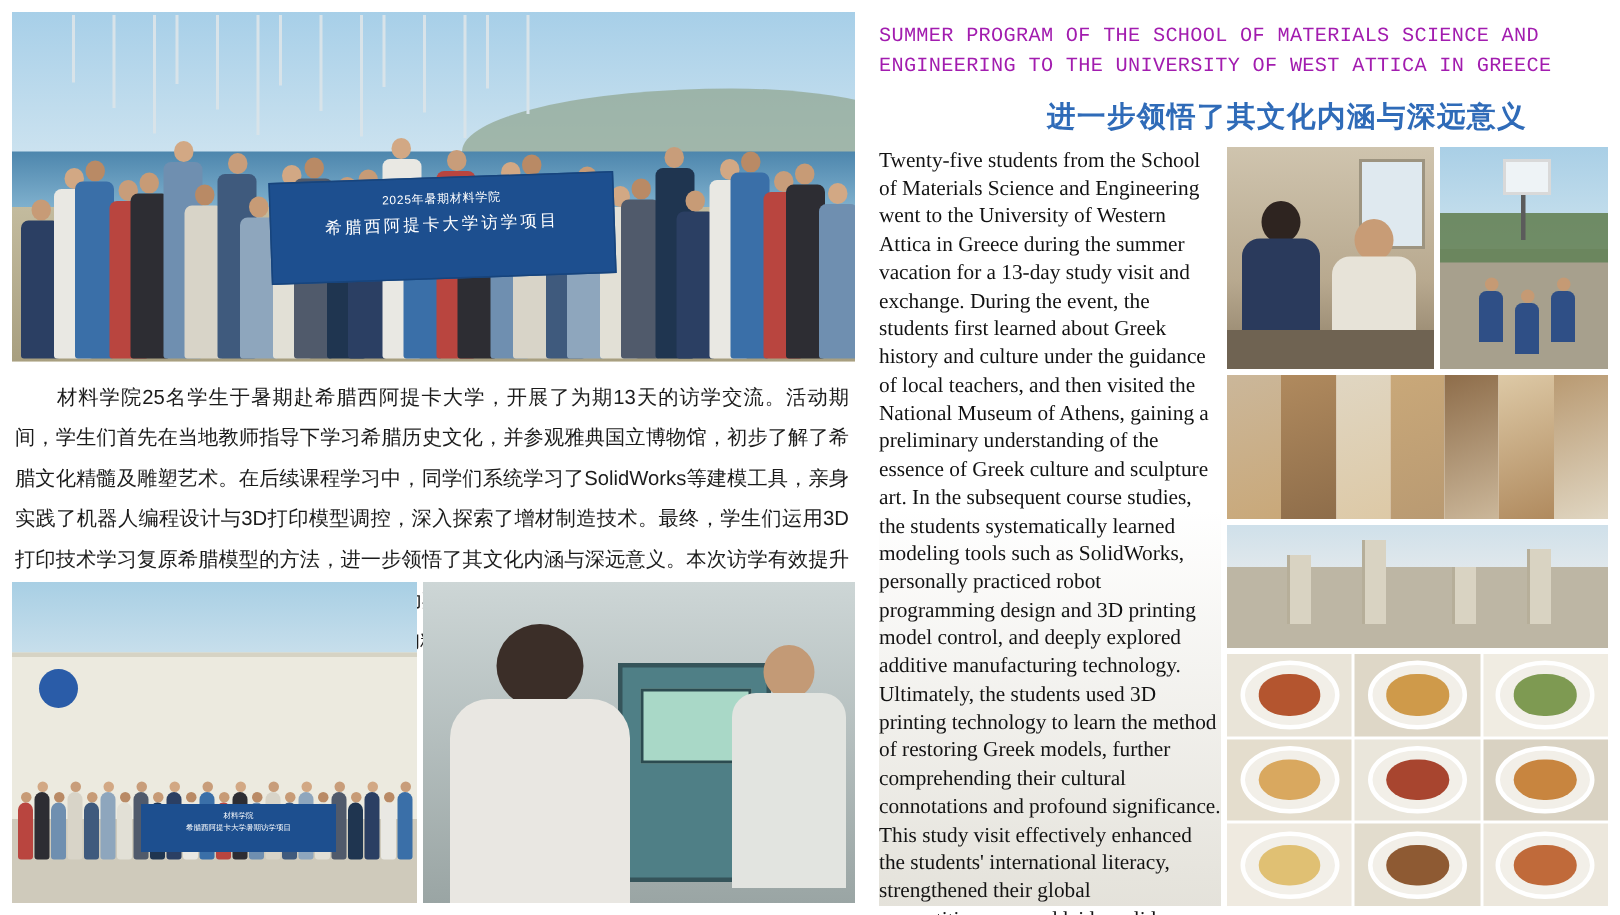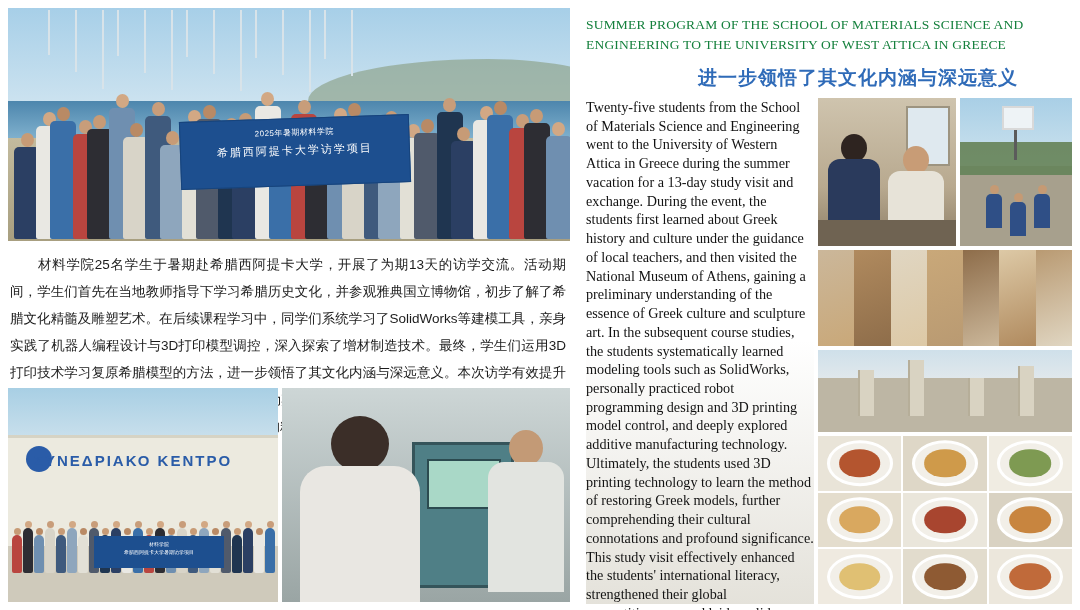--- a/index.html
+++ b/index.html
@@ -216,22 +216,22 @@
     position: absolute;
     left: 578px;
     top: 10px;
     width: 494px;
     height: 592px;
   }
   .title-en {
     position: absolute;
     left: 8px; top: 5px;
     width: 480px;
-    color: #15803d;
-    font-family: Liberation Serif, serif;
+    color: #a21caf;
+    font-family: Liberation Mono, monospace;
     font-size: 13.5px;
     line-height: 1.45;
     letter-spacing: .2px;
   }
   .title-zh {
     position: absolute;
     left: 120px; top: 55px;
     width: 370px;
     color: #2f6bb8;
     font-family: "Liberation Sans", sans-serif;
@@ -508,21 +508,20 @@
         <div class="b2">希腊西阿提卡大学访学项目</div>
       </div>
     </div>
 
     <div class="zh-text">材料学院25名学生于暑期赴希腊西阿提卡大学，开展了为期13天的访学交流。活动期间，学生们首先在当地教师指导下学习希腊历史文化，并参观雅典国立博物馆，初步了解了希腊文化精髓及雕塑艺术。在后续课程学习中，同学们系统学习了SolidWorks等建模工具，亲身实践了机器人编程设计与3D打印模型调控，深入探索了增材制造技术。最终，学生们运用3D打印技术学习复原希腊模型的方法，进一步领悟了其文化内涵与深远意义。本次访学有效提升了学生的国际化素养，增强了全球竞争力，为其未来科研与职业发展奠定了坚实基础。通过此次跨国学术合作，材料学子展现了积极进取的精神风貌，为未来的创新探索铺就了道路。</div>
 
     <div class="photo-building">
       <div class="bld-sky"></div>
       <div class="bld-main"></div>
       <div class="bld-logo"></div>
-      <div class="bld-sign">ΣΥΝΕΔΡΙΑΚΟ ΚΕΝΤΡΟ</div>
       <div class="bld-ground"></div>
       <div class="bld-crowd" id="bldcrowd">
           <div class="person" style="left: 4px; width: 10px; height: 48px;">
             <div class="head" style="width:7px;height:7px;background:#c79b76"></div>
             <div class="body" style="width:10px;height:38px;background:#b9453f"></div>
           </div>
           <div class="person" style="left: 15px; width: 10px; height: 55px;">
             <div class="head" style="width:7px;height:7px;background:#d2a884"></div>
             <div class="body" style="width:10px;height:45px;background:#2d2d33"></div>
           </div>

